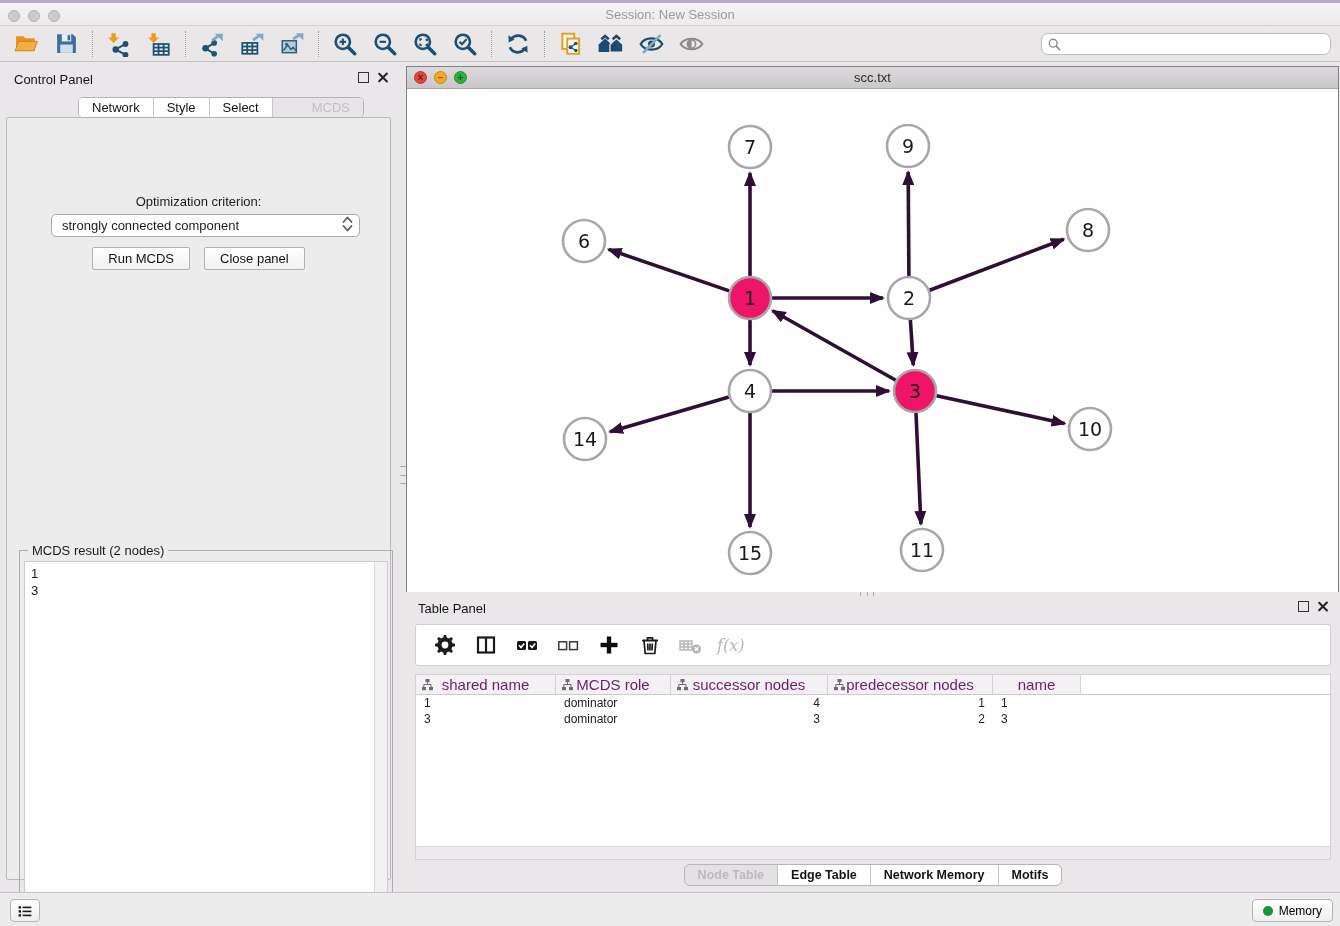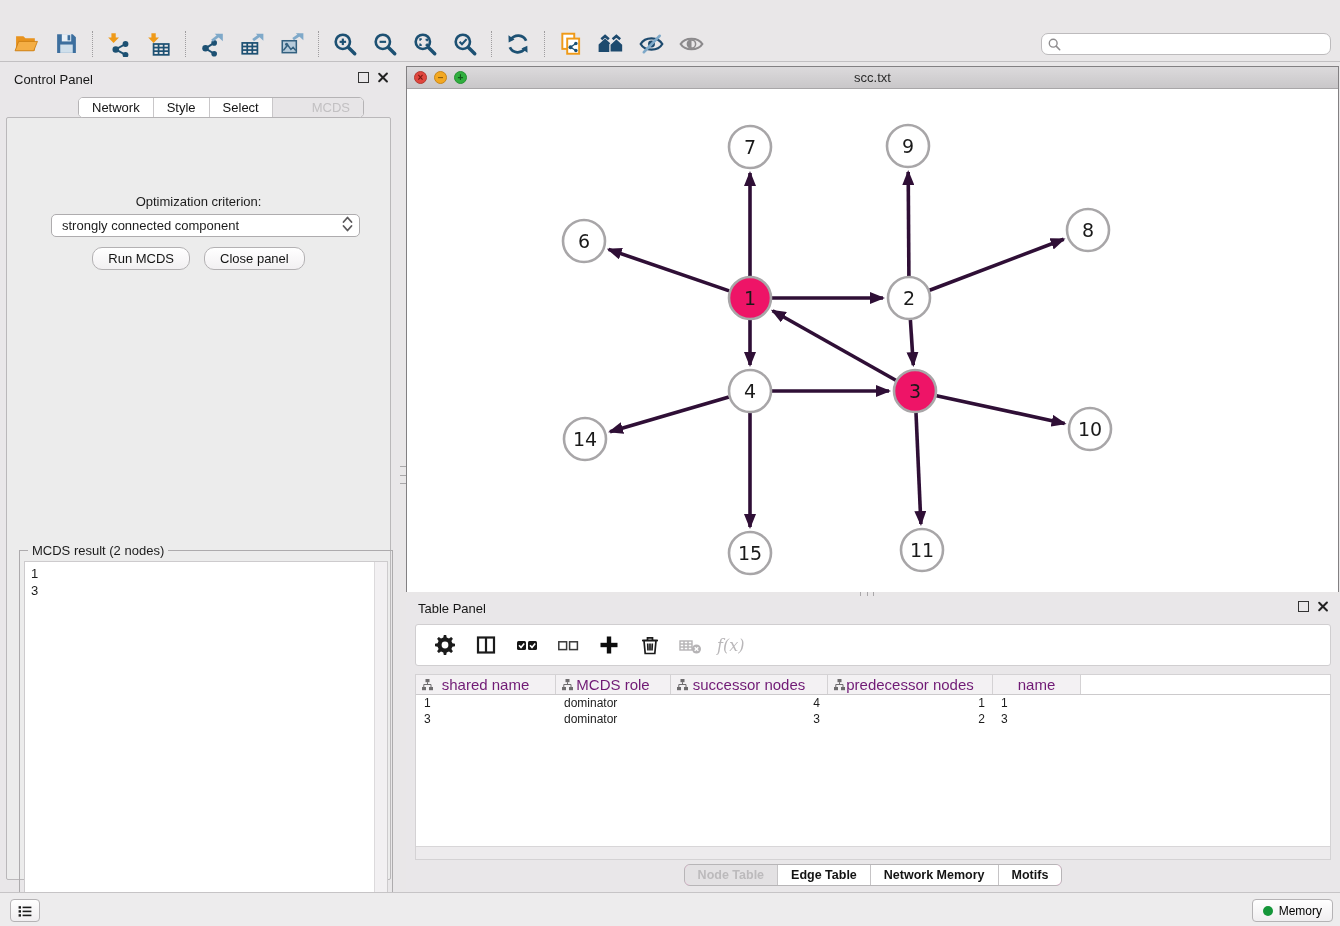--- a/index.html
+++ b/index.html
@@ -37,21 +37,21 @@
   .cp-tab:last-child{border-right:none;padding-left:39px;}
   .cp-tab.selected{background:#e7e5e7;color:#c2c0c2;}
   .cp-inner{position:absolute;left:6px;top:55px;width:385px;height:763px;background:#ececec;
     border:1px solid #bab8ba;border-radius:2px;}
   .opt-label{position:absolute;left:0;width:100%;top:76px;text-align:center;font-size:13px;}
   .opt-select{position:absolute;left:44px;top:96px;width:309px;height:23px;background:#fff;
     border:1px solid #aeacae;border-radius:5px;display:flex;align-items:center;font-size:13px;
     padding-left:10px;cursor:pointer;}
   .opt-select .stepper{margin-left:auto;margin-right:6px;}
   .cp-buttons{position:absolute;left:0;top:129px;width:100%;display:flex;justify-content:center;gap:14px;}
-  .btn{height:23px;background:linear-gradient(#ffffff,#f2f0f2);border:1px solid #b3b1b3;border-radius:10px;
+  .btn{height:23px;background:linear-gradient(#ffffff,#f2f0f2);border:1px solid #b3b1b3;border-radius:2px;
     font-size:13px;padding:0 15px;font-family:inherit;cursor:pointer;color:#141414;}
   .result-box{position:absolute;left:12px;top:432px;width:374px;height:383px;border:1px solid #adabad;}
   .result-legend{position:absolute;left:8px;top:-8px;background:#ececec;padding:0 4px;font-size:13px;}
   .result-text{position:absolute;left:4px;top:10px;right:4px;bottom:4px;background:#fff;
     border:1px solid #cdcbcd;font-size:13px;line-height:17px;padding:3px 0 0 6px;}
   .result-scroll{position:absolute;right:0;top:0;bottom:0;width:13px;background:#f2f0f2;
     border-left:1px solid #dcdadc;}
 
   
   .vsplit-handle{position:absolute;left:400px;top:466px;width:6px;height:18px;display:flex;
@@ -116,20 +116,29 @@
   .close-icon:before,.close-icon:after{content:"";position:absolute;left:5px;top:-1px;width:2.4px;height:13px;
     background:#222;border-radius:1px;}
   .close-icon:before{transform:rotate(45deg);}
   .close-icon:after{transform:rotate(-45deg);}
 </style>
 </head>
 <body>
 
 <div id="app">
 
+  <div class="titlebar">
+    <div class="accent"></div>
+    <div class="tl-dots">
+      <span class="tl-dot"></span>
+      <span class="tl-dot"></span>
+      <span class="tl-dot"></span>
+    </div>
+    <div class="win-title">Session: New Session</div>
+  </div>
 
   <div class="toolbar">
     <div id="toolbar-buttons" style="display:flex;align-items:center;">
         <button class="tbtn">
           <span style="display:flex">
             <svg width="27" height="25" viewBox="0 0 24 24">
               <path d="M2 5h7l2 2h9v12H2z" fill="#e8931d"></path>
               <path d="M4.5 10h18l-3.5 9H1z" fill="#f4ae45" stroke="#c97c12" stroke-width="0.8"></path>
             </svg>
           </span>

